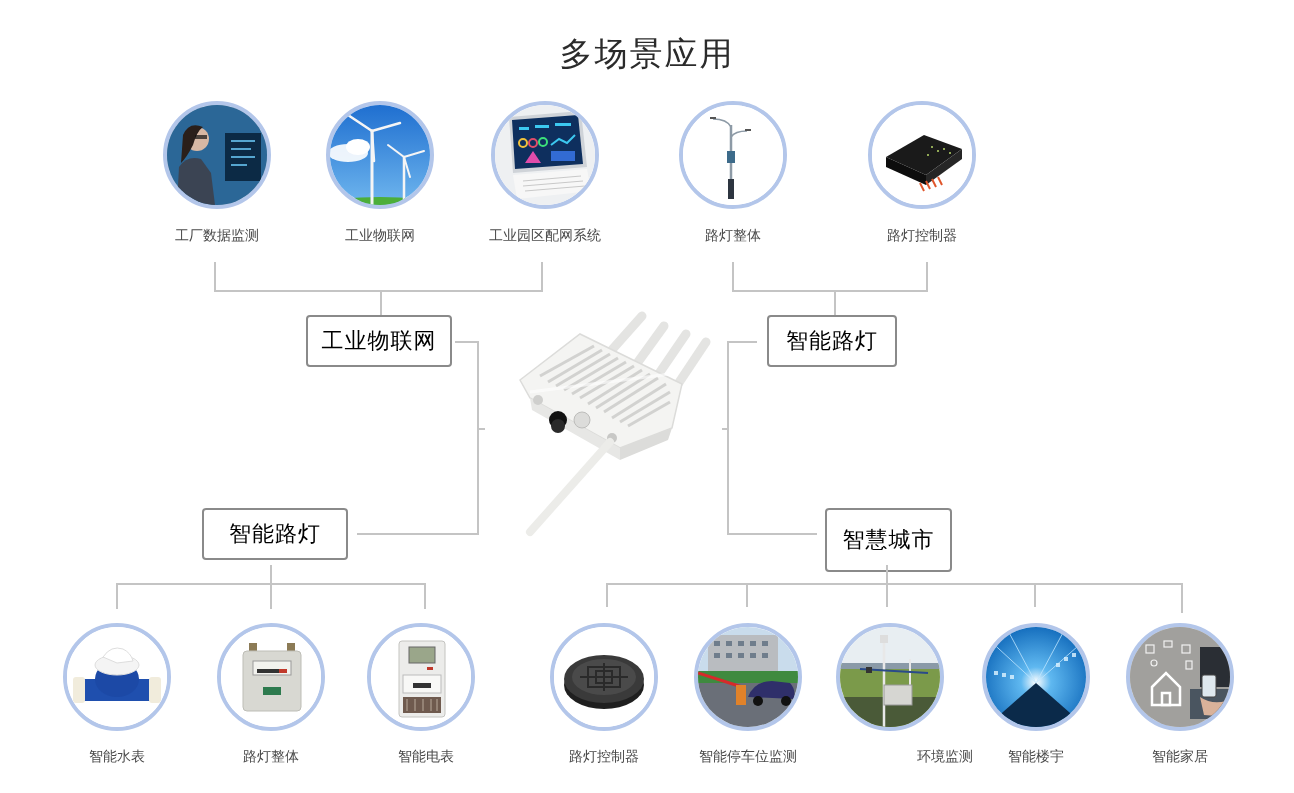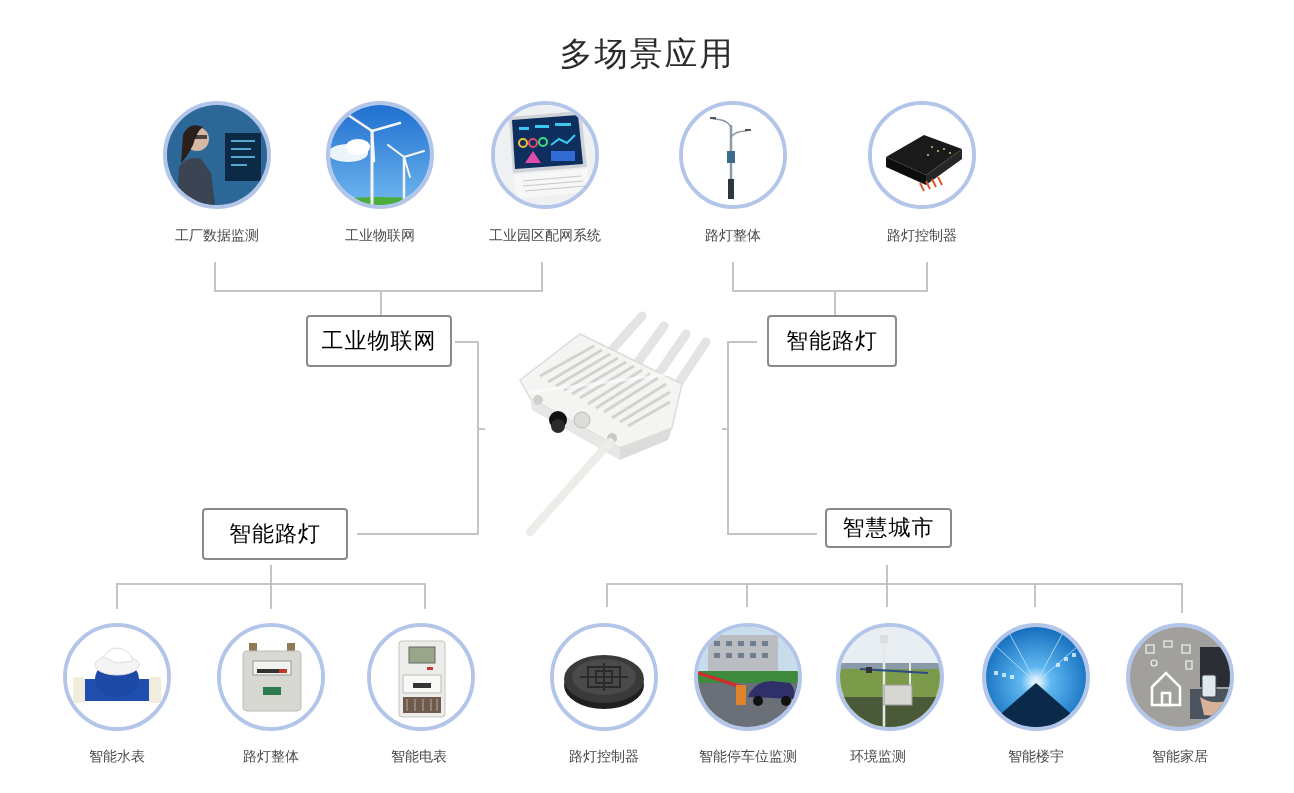--- a/index.html
+++ b/index.html
@@ -140,21 +140,21 @@
 <div class="ln v" style="left:380px;top:290px;height:26px;"></div>
 
 <div class="ln v" style="left:732px;top:262px;height:30px;"></div>
 <div class="ln v" style="left:926px;top:262px;height:30px;"></div>
 <div class="ln h" style="left:732px;top:290px;width:196px;"></div>
 <div class="ln v" style="left:834px;top:290px;height:26px;"></div>
 
 <div class="box" style="left:306px;top:315px;width:146px;height:52px;">工业物联网</div>
 <div class="box" style="left:767px;top:315px;width:130px;height:52px;">智能路灯</div>
 <div class="box" style="left:202px;top:508px;width:146px;height:52px;">智能路灯</div>
-<div class="box" style="left:825px;top:508px;width:127px;height:40px;">智慧城市</div>
+<div class="box" style="left:825px;top:508px;width:127px;height:64px;">智慧城市</div>
 
 <div class="ln h" style="left:455px;top:341px;width:24px;"></div>
 <div class="ln v" style="left:477px;top:341px;height:194px;"></div>
 <div class="ln h" style="left:357px;top:533px;width:122px;"></div>
 <div class="ln h" style="left:477px;top:428px;width:8px;"></div>
 
 <div class="ln h" style="left:727px;top:341px;width:30px;"></div>
 <div class="ln v" style="left:727px;top:341px;height:194px;"></div>
 <div class="ln h" style="left:727px;top:533px;width:90px;"></div>
 <div class="ln h" style="left:722px;top:428px;width:7px;"></div>
@@ -242,21 +242,21 @@
     <rect x="32" y="70" width="38" height="16" fill="#6f5a4e"></rect>
     <g stroke="#b9a99a" stroke-width="1">
         <line x1="36" y1="72" x2="36" y2="84"></line>
         <line x1="44" y1="72" x2="44" y2="84"></line>
         <line x1="52" y1="72" x2="52" y2="84"></line>
         <line x1="60" y1="72" x2="60" y2="84"></line>
         <line x1="66" y1="72" x2="66" y2="84"></line>
       </g>
   </svg>
 </div>
-<div class="label" style="left:329px;top:748px;">智能电表</div>
+<div class="label" style="left:336px;top:748px;">智能电表</div>
 
 <div class="circle" style="left:550px;top:623px;">
   <svg class="art" viewBox="0 0 100 100">
     <rect width="100" height="100" fill="#fff"></rect>
     <ellipse cx="50" cy="58" rx="40" ry="24" fill="#1f1f1f"></ellipse>
     <ellipse cx="50" cy="52" rx="40" ry="24" fill="#3a3a3a"></ellipse>
     <ellipse cx="50" cy="50" rx="32" ry="18" fill="#4a4a4a"></ellipse>
     <g stroke="#2a2a2a" stroke-width="2" fill="none">
       <rect x="34" y="40" width="32" height="20"></rect>
         <line x1="50" y1="36" x2="50" y2="64"></line>
@@ -301,21 +301,21 @@
     <rect x="0" y="36" width="100" height="6" fill="#8a9aa8"></rect>
     <rect x="0" y="70" width="100" height="30" fill="#4a5a38"></rect>
     <line x1="44" y1="14" x2="44" y2="100" stroke="#e8e8e8" stroke-width="2.5"></line>
     <line x1="70" y1="32" x2="70" y2="70" stroke="#e8e8e8" stroke-width="2"></line>
     <line x1="20" y1="42" x2="88" y2="46" stroke="#2a4a8a" stroke-width="2"></line>
     <rect x="44" y="58" width="28" height="20" fill="#d6d6d2" stroke="#999"></rect>
     <rect x="40" y="8" width="8" height="8" fill="#ddd"></rect>
     <rect x="26" y="40" width="6" height="6" fill="#333"></rect>
   </svg>
 </div>
-<div class="label" style="left:756px;top:748px;padding-left:32px;">环境监测</div>
+<div class="label" style="left:823px;top:748px;padding-left:32px;">环境监测</div>
 
 <div class="circle" style="left:982px;top:623px;">
   <svg class="art" viewBox="0 0 100 100">
     <defs>
         <radialGradient id="bl" cx="0.5" cy="0.55" r="0.6">
           <stop offset="0" stop-color="#ffffff"></stop>
           <stop offset="0.25" stop-color="#5fb8f0"></stop>
           <stop offset="1" stop-color="#0d66b8"></stop>
         </radialGradient>
       </defs>

